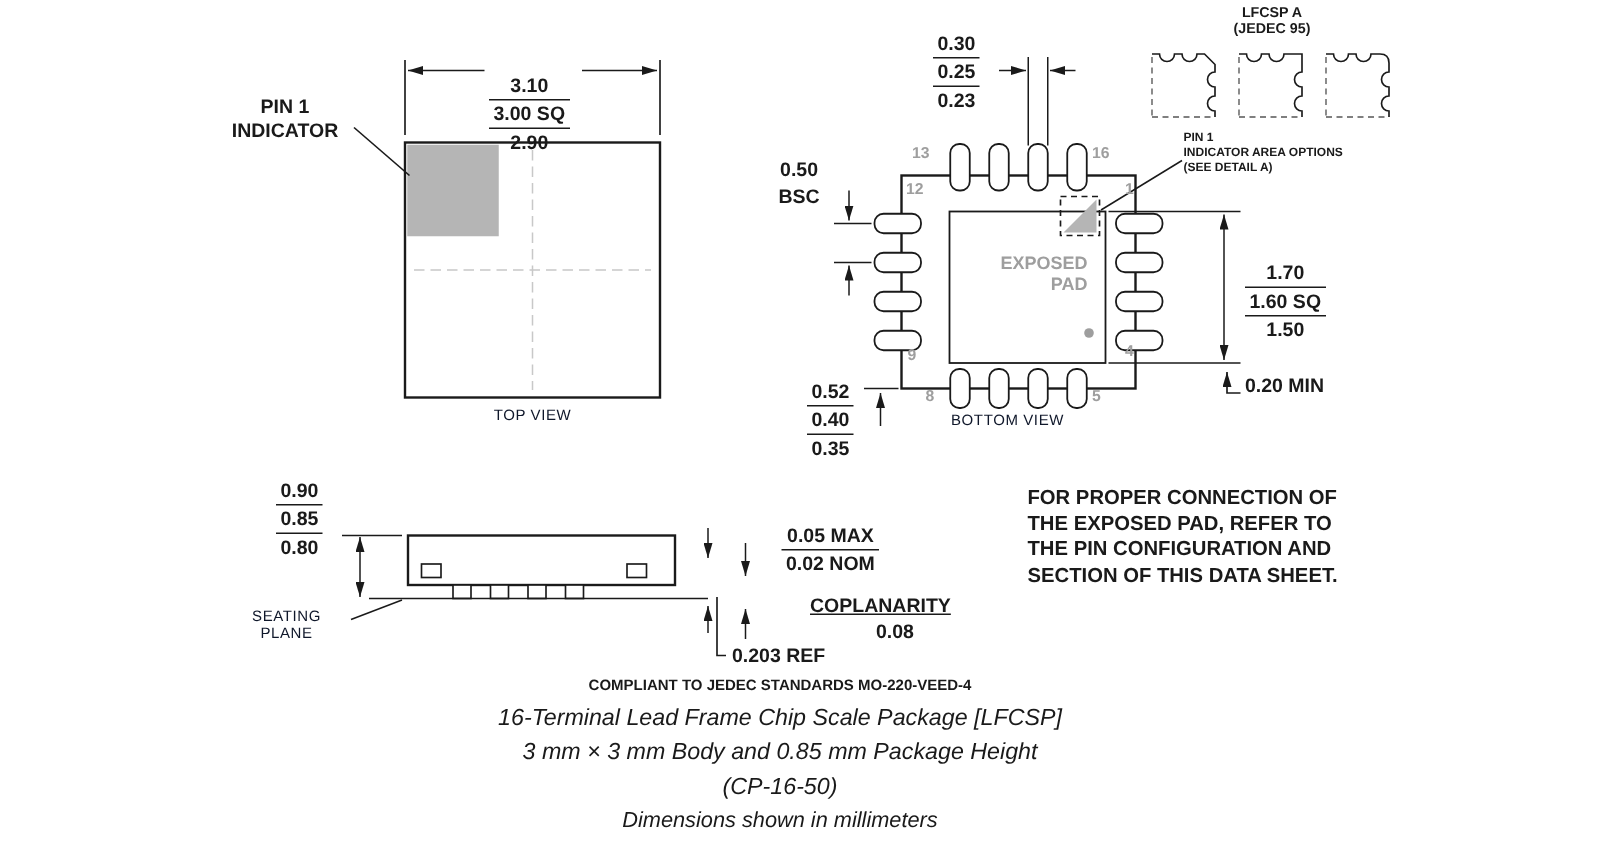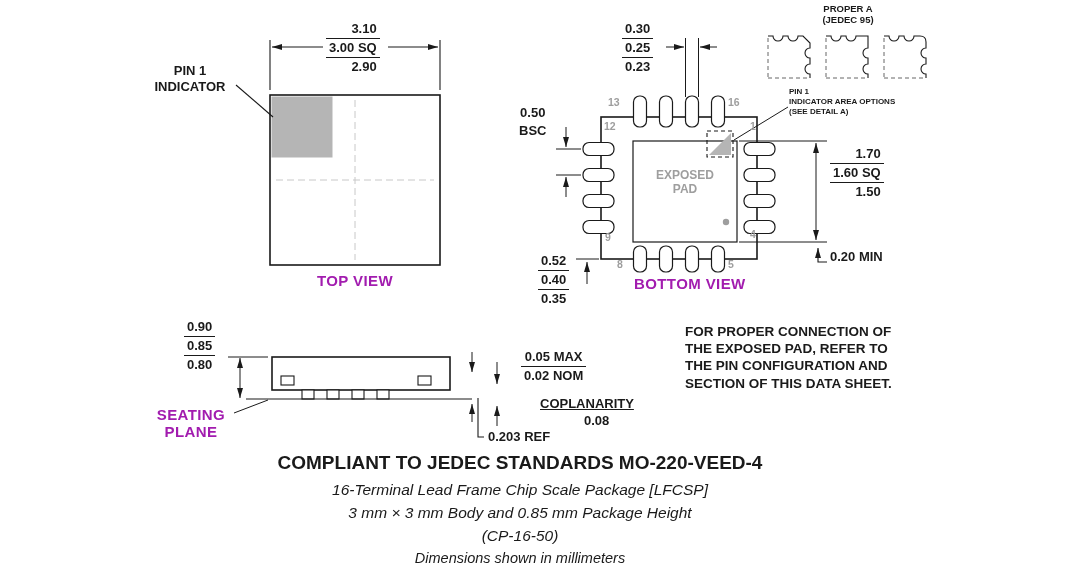--- a/index.html
+++ b/index.html
@@ -11,32 +11,32 @@
   .canvas { position:absolute; left:0; top:0; width:1080px; height:568px; }
   svg.linework { position:absolute; left:0; top:0; }
 
   .t { position:absolute; font-weight:bold; font-size:13px; line-height:1.2; white-space:nowrap; color:#1a1a1a; }
   .gray { color:#9e9e9e; }
   .center { text-align:center; }
 
   .dim-stack { position:absolute; font-weight:bold; font-size:13px; color:#1a1a1a; text-align:center; white-space:nowrap; }
   .dim-stack .row { padding:1px 3px 2px 3px; line-height:15px; }
   .dim-stack .row + .row { border-top:1.6px solid #1a1a1a; }
-  .dim-stack.left-align { text-align:right; }
-
-  .view-label { position:absolute; font-weight:bold; font-size:15px; letter-spacing:.4px; color:#a21caf; white-space:nowrap; }
+  .dim-stack.left-align { text-align:center;margin-top:28px; }
+
+  .view-label { position:absolute; font-weight:normal; font-size:10px; letter-spacing:.4px; color:#0f172a; white-space:nowrap; }
   .pin-num { position:absolute; font-weight:bold; font-size:10.5px; color:#9e9e9e; white-space:nowrap; }
 
   .small-note { position:absolute; font-weight:bold; font-size:8px; line-height:10px; color:#1a1a1a; white-space:nowrap; }
   .detail-title { position:absolute; font-weight:bold; font-size:9.5px; line-height:11px; text-align:center; white-space:nowrap; }
 
   .note-block { position:absolute; font-weight:bold; font-size:13.5px; line-height:17.2px; white-space:nowrap; }
 
   .footer { position:absolute; left:140px; top:452px; width:760px; text-align:center; }
-  .footer .compliance { font-weight:bold; font-size:19px; margin-bottom:7px; }
+  .footer .compliance { font-weight:bold; font-size:10px; margin-bottom:7px; }
   .footer .it { font-style:italic; font-size:15.5px; margin-bottom:5px; }
   .footer .it.last { font-size:14.5px; }
 </style>
 </head>
 <body>
 
 <div class="canvas">
 
   <svg class="linework" width="1080" height="568" viewBox="0 0 1080 568">
     <defs>
@@ -193,34 +193,34 @@
 
   <div class="pin-num" style="left:608px; top:96px;">13</div>
   <div class="pin-num" style="left:728px; top:96px;">16</div>
   <div class="pin-num" style="left:604px; top:120px;">12</div>
   <div class="pin-num" style="left:750px; top:120px;">1</div>
   <div class="pin-num" style="left:605px; top:231px;">9</div>
   <div class="pin-num" style="left:750px; top:228px;">4</div>
   <div class="pin-num" style="left:617px; top:258px;">8</div>
   <div class="pin-num" style="left:728px; top:258px;">5</div>
 
-  <div class="t gray center" style="left:645px; top:168px; width:80px; font-size:12px;">
+  <div class="t gray center" style="left:645px; top:168px; width:80px; font-size:12px;text-align:right;">
     <div>EXPOSED</div>
     <div>PAD</div>
   </div>
   <div class="view-label" style="left:634px; top:275px; width:72px; text-align:left;">BOTTOM VIEW</div>
 
   <div class="small-note" style="left:789px; top:87px;">
     <div>PIN 1</div>
     <div>INDICATOR AREA OPTIONS</div>
     <div>(SEE DETAIL A)</div>
   </div>
 
   <div class="detail-title" style="left:800px; top:3px; width:96px;">
-    <div>PROPER A</div>
+    <div>LFCSP A</div>
     <div>(JEDEC 95)</div>
   </div>
 
   <div class="dim-stack" style="left:184px; top:318px;">
     <div class="row">0.90</div>
     <div class="row">0.85</div>
     <div class="row">0.80</div>
   </div>
   <div class="view-label center" style="left:152px; top:406px; width:78px; text-align:center;">
     <div>SEATING</div>

